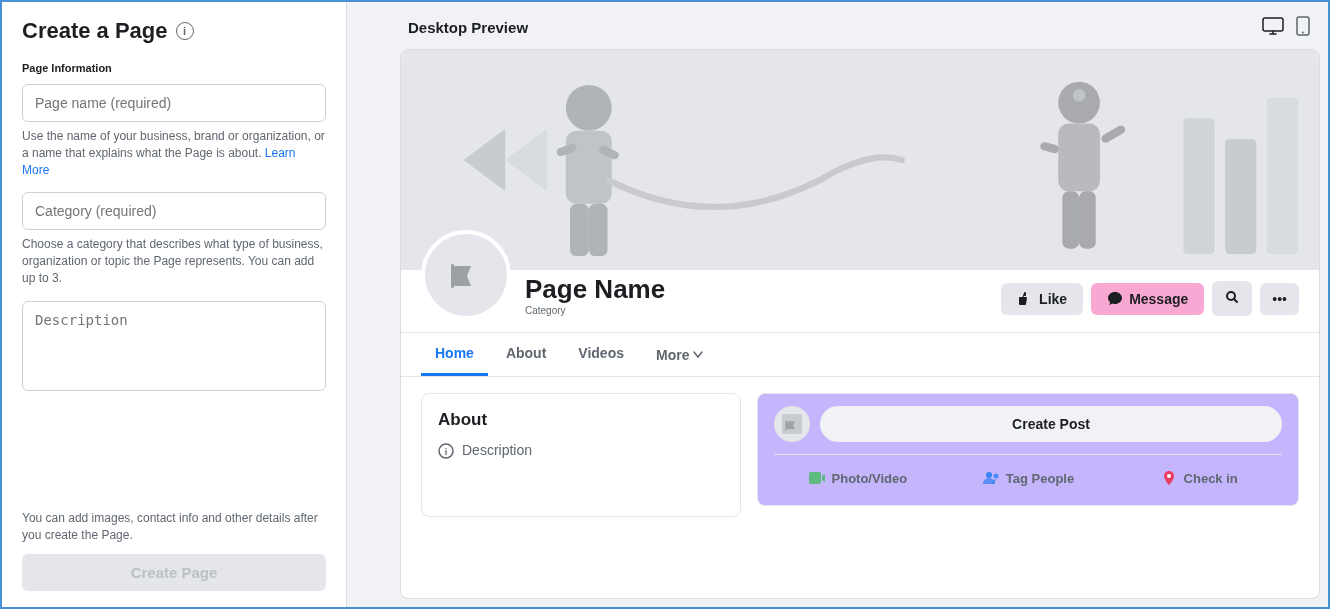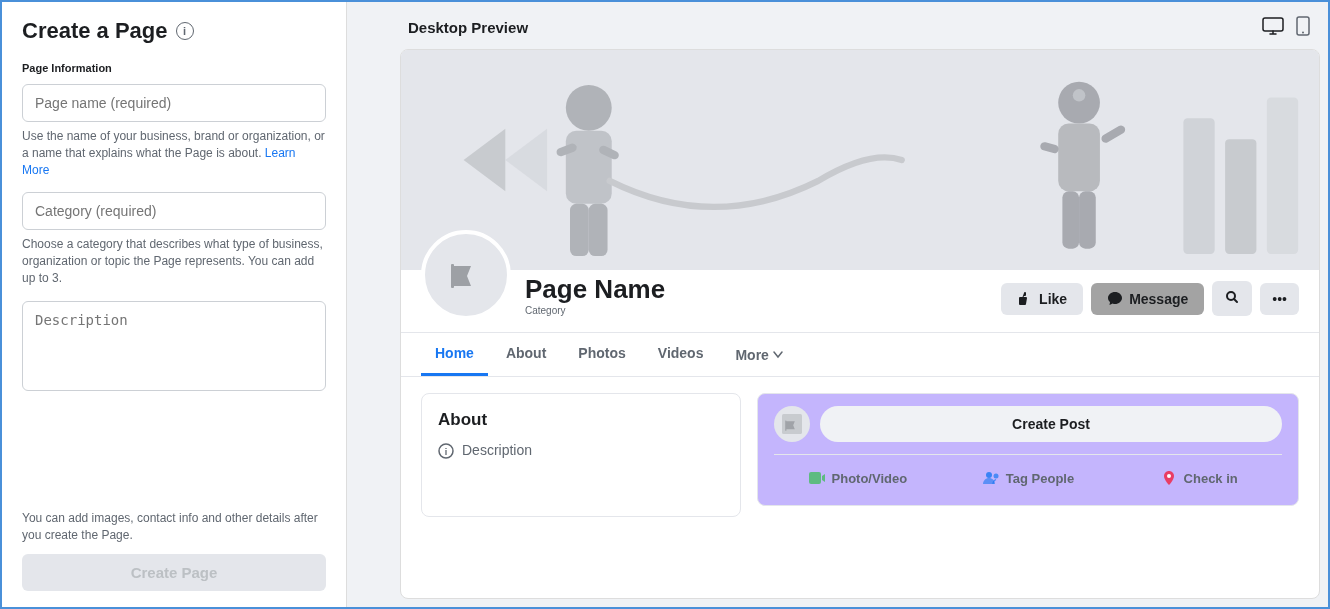--- a/index.html
+++ b/index.html
@@ -203,21 +203,21 @@
       padding: 8px 16px;
       font-size: 14px;
       font-weight: 600;
       cursor: pointer;
       display: flex;
       align-items: center;
       gap: 6px;
       color: #1c1e21;
     }
     .btn-message {
-      background: #a3a3a3;
+      background: #f9a8d4;
       border: none;
       border-radius: 6px;
       padding: 8px 16px;
       font-size: 14px;
       font-weight: 600;
       cursor: pointer;
       display: flex;
       align-items: center;
       gap: 6px;
       color: #1c1e21;
@@ -474,21 +474,20 @@
         </button>
         <button class="btn-icon">
           <span>•••</span>
         </button>
       </div>
     </div>
 
     <div class="page-nav">
       <div class="nav-tab active">Home</div>
       <div class="nav-tab">About</div>
-      <div class="nav-tab">Photos</div>
       <div class="nav-tab">Videos</div>
       <div class="nav-more">
         <span>More</span>
         <svg width="10" height="8" viewBox="0 0 10 8" fill="#606770">
           <path d="M1 1l4 5 4-5" stroke="#606770" stroke-width="1.5" fill="none" stroke-linecap="round"></path>
         </svg>
       </div>
     </div>
 
     <div class="page-body">

